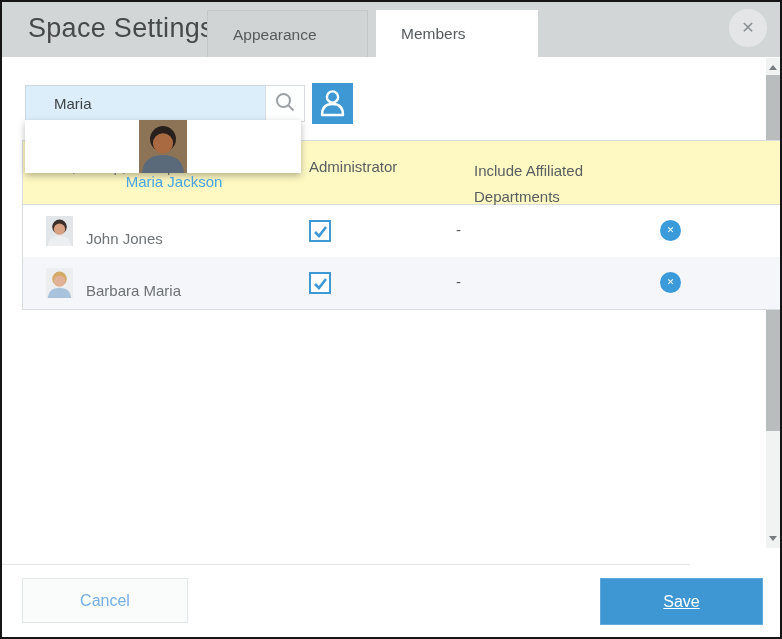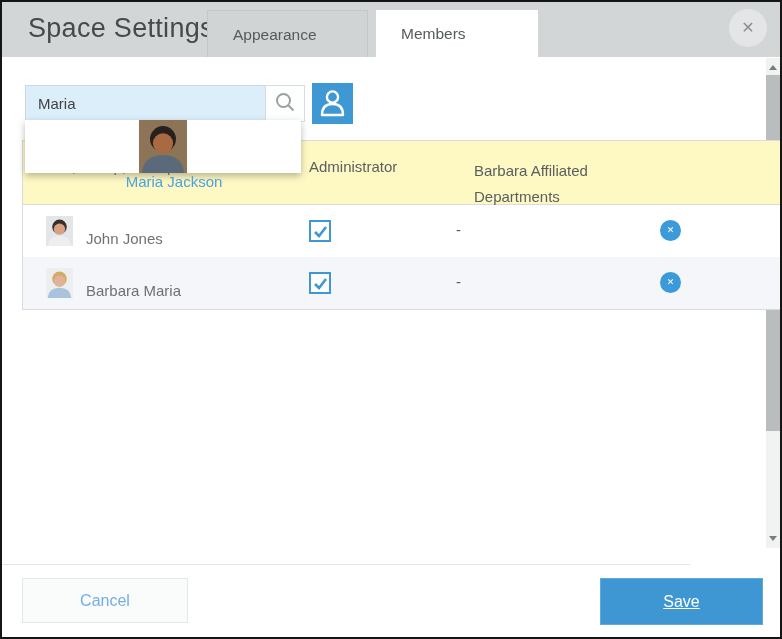--- a/index.html
+++ b/index.html
@@ -8,21 +8,21 @@
 
   
   .header { position:absolute; left:0; top:0; width:778px; height:55px; background:#d3d6d6; }
   .title { position:absolute; left:26px; top:11px; font-size:27px; font-weight:300; color:#47494b; letter-spacing:.3px; }
   .tab { position:absolute; top:8px; height:47px; line-height:47px; padding-left:25px; font-size:15.5px; color:#555a5d; cursor:default; }
   .tab-appearance { left:205px; width:161px; background:#d0d4d4; border:1px solid #c3c7c7; border-bottom:none; }
   .tab-members { left:366px; width:162px; height:54px; background:#ffffff;margin-left:8px; }
   .close-btn { position:absolute; left:727px; top:7px; width:38px; height:38px; border-radius:50%; background:#e3e5e7; color:#8b9094; font-size:16px; text-align:center; line-height:38px; }
 
   
-  .search-input { position:absolute; left:23px; top:83px; width:240px; height:37px; background:#dceefa; border:1px solid #c9d8e2; border-right:none; padding:0 12px; font-size:15px; color:#3f4346; outline:none; }
+  .search-input { position:absolute; left:23px; top:83px; width:240px; height:37px; background:#dceefa; border:1px solid #c9d8e2; border-right:none; padding:0 28px; font-size:15px; color:#3f4346; outline:none; }
   .search-btn { position:absolute; left:263px; top:83px; width:40px; height:37px; background:#fdfefe; border:1px solid #d8dce0; display:flex; align-items:center; justify-content:center; }
   .add-btn { position:absolute; left:310px; top:81px; width:41px; height:41px; background:#3e98d4; border:none; display:flex; align-items:center; justify-content:center; }
 
   
   .dropdown { position:absolute; left:23px; top:118px; width:276px; height:53px; background:#fff; z-index:30; box-shadow:0 3px 7px rgba(0,0,0,.28); display:flex; align-items:center;flex-direction:column; }
   .dropdown-photo { width:48px; height:53px; flex:none; overflow:hidden; }
   .dropdown-name { margin-left:22px; font-size:15px; color:#4aa3df; }
 
   
   .table { position:absolute; left:20px; top:138px; width:778px; border:1px solid #d9dcde; background:#fef9c3; z-index:10; }
@@ -87,21 +87,21 @@
           <circle cx="24" cy="23.32" r="10.08" fill="#a96a41"></circle>
           <path d="M2.88,53 Q4.800000000000001,34.980000000000004 24,34.980000000000004 Q43.2,34.980000000000004 45.12,53 Z" fill="#5a6a7a"></path>
         </svg></div>
     <div class="dropdown-name">Maria Jackson</div>
   </div>
 
   <div class="table">
     <div class="thead">
       <div class="th th-c1">User, Group, or Department</div>
       <div class="th th-c2">Administrator</div>
-      <div class="th th-c3">Barbara Affiliated Departments</div>
+      <div class="th th-c3">Include Affiliated Departments</div>
     </div>
     <div>
   <div class="t-row">
     <div class="row-avatar"><svg width="27" height="30" viewBox="0 0 27 30">
               <rect width="27" height="30" fill="#e2e6e9"></rect>
               <circle cx="13.5" cy="10.799999999999999" r="7.290000000000001" fill="#3a2f28"></circle>
               <circle cx="13.5" cy="13.2" r="5.67" fill="#d9a183"></circle>
               <path d="M1.6199999999999999,30 Q2.7,19.8 13.5,19.8 Q24.3,19.8 25.38,30 Z" fill="#eceef0"></path>
             </svg></div>
     <div class="row-name">John Jones</div>

